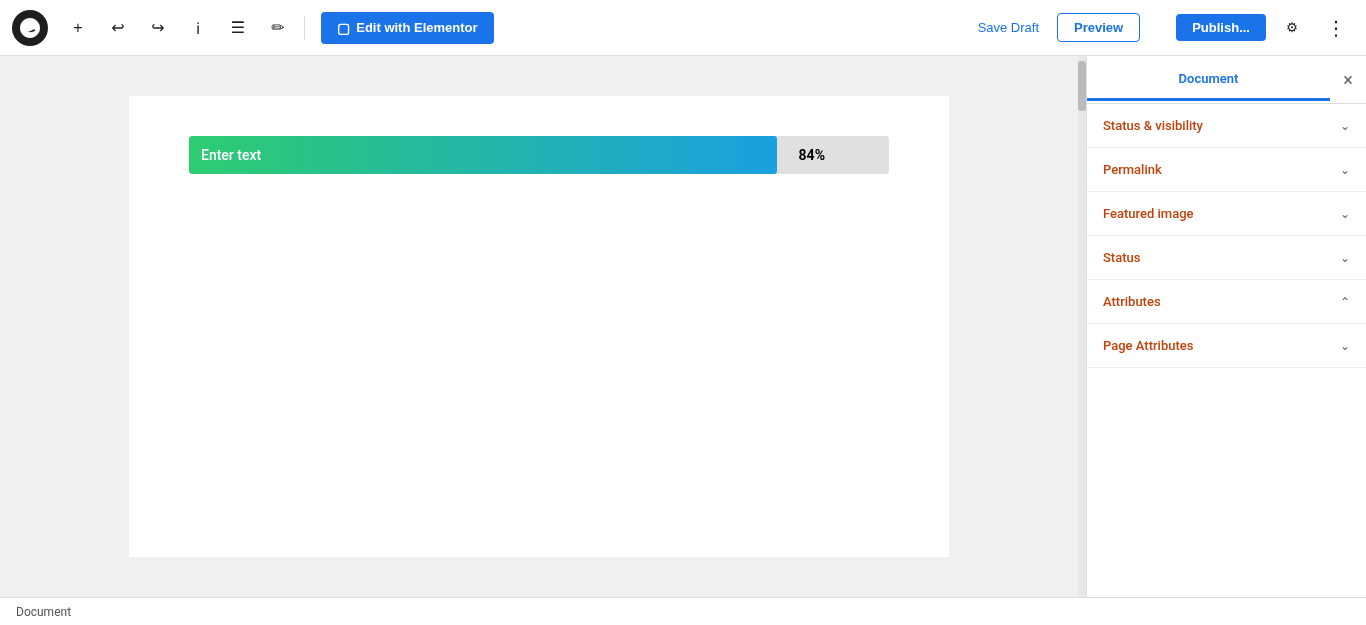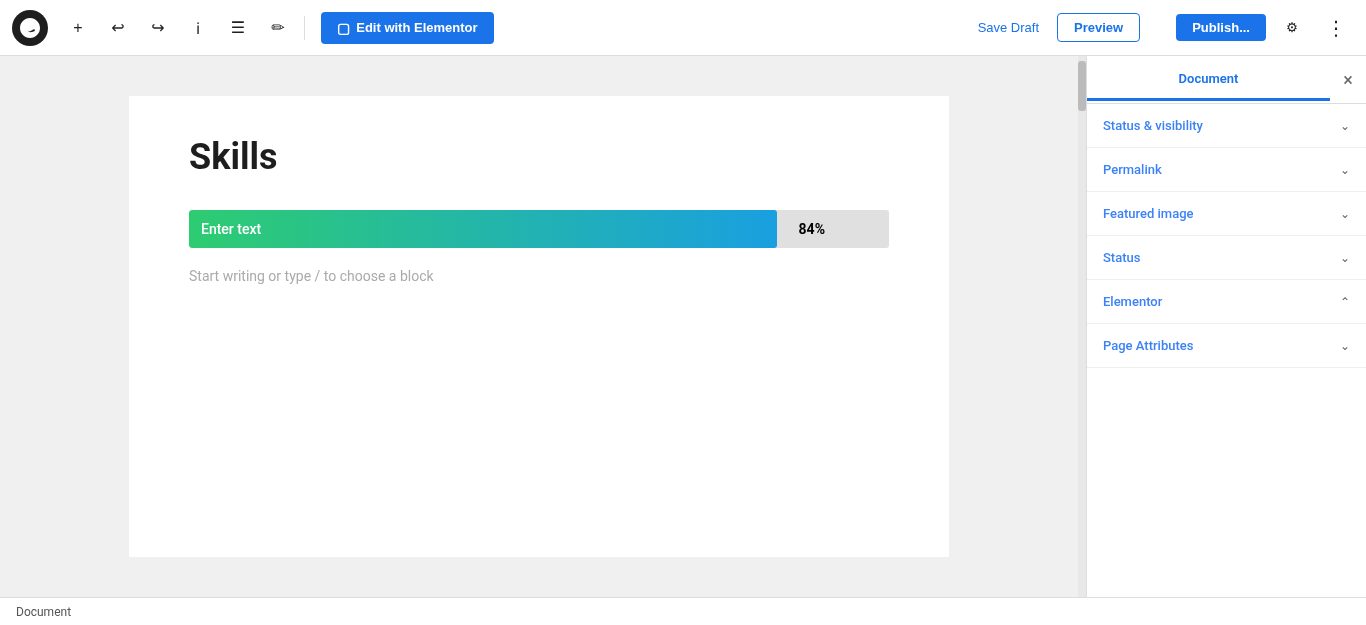--- a/index.html
+++ b/index.html
@@ -99,21 +99,21 @@
       cursor: pointer; color: #666; font-size: 18px; flex-shrink: 0;
     }
     .sidebar-section {
       border-bottom: 1px solid #eee; padding: 0;
     }
     .sidebar-section-header {
       display: flex; align-items: center; justify-content: space-between;
       padding: 14px 16px; cursor: pointer;
     }
     .sidebar-section-title {
-      font-size: 13px; font-weight: 500; color: #3b82f6;
+      font-size: 13px; font-weight: 500; color: #c2410c;
     }
     .chevron { font-size: 12px; color: #666; }
     .discussion-content {
       padding: 8px 16px 16px;
     }
     .allow-comments-row {
       display: flex; align-items: center; gap: 8px;
     }
     .allow-comments-checkbox {
       width: 16px; height: 16px; border: 1px solid #888; border-radius: 2px; background: #fff;
@@ -177,28 +177,26 @@
     <button class="more-btn">
       <span>⋮</span>
     </button>
   </div>
 </div>
 
 <div class="main-area">
 
   <div class="editor-canvas">
     <div class="canvas-inner">
-      <div class="post-title">Skills</div>
       <div class="progress-bar-container">
         <div class="progress-bar-fill" style="width: 84%;">
           <span class="progress-bar-text">Enter text</span>
         </div>
         <span class="progress-bar-percent">84%</span>
       </div>
-      <div class="placeholder-text">Start writing or type / to choose a block</div>
     </div>
   </div>
 
   <div class="center-scroller">
     <div class="center-scroll-thumb"></div>
   </div>
 
   <div class="sidebar">
     <div class="sidebar-header">
       <div class="sidebar-tab active">Document</div>
@@ -230,21 +228,21 @@
 
     <div class="sidebar-section">
       <div class="sidebar-section-header">
         <span class="sidebar-section-title">Status</span>
         <span class="chevron">⌄</span>
       </div>
     </div>
 
     <div class="sidebar-section">
       <div class="sidebar-section-header">
-        <span class="sidebar-section-title">Elementor</span>
+        <span class="sidebar-section-title">Attributes</span>
         <span class="chevron">⌃</span>
       </div>
     </div>
 
     <div class="sidebar-section">
       <div class="sidebar-section-header">
         <span class="sidebar-section-title">Page Attributes</span>
         <span class="chevron">⌄</span>
       </div>
     </div>

